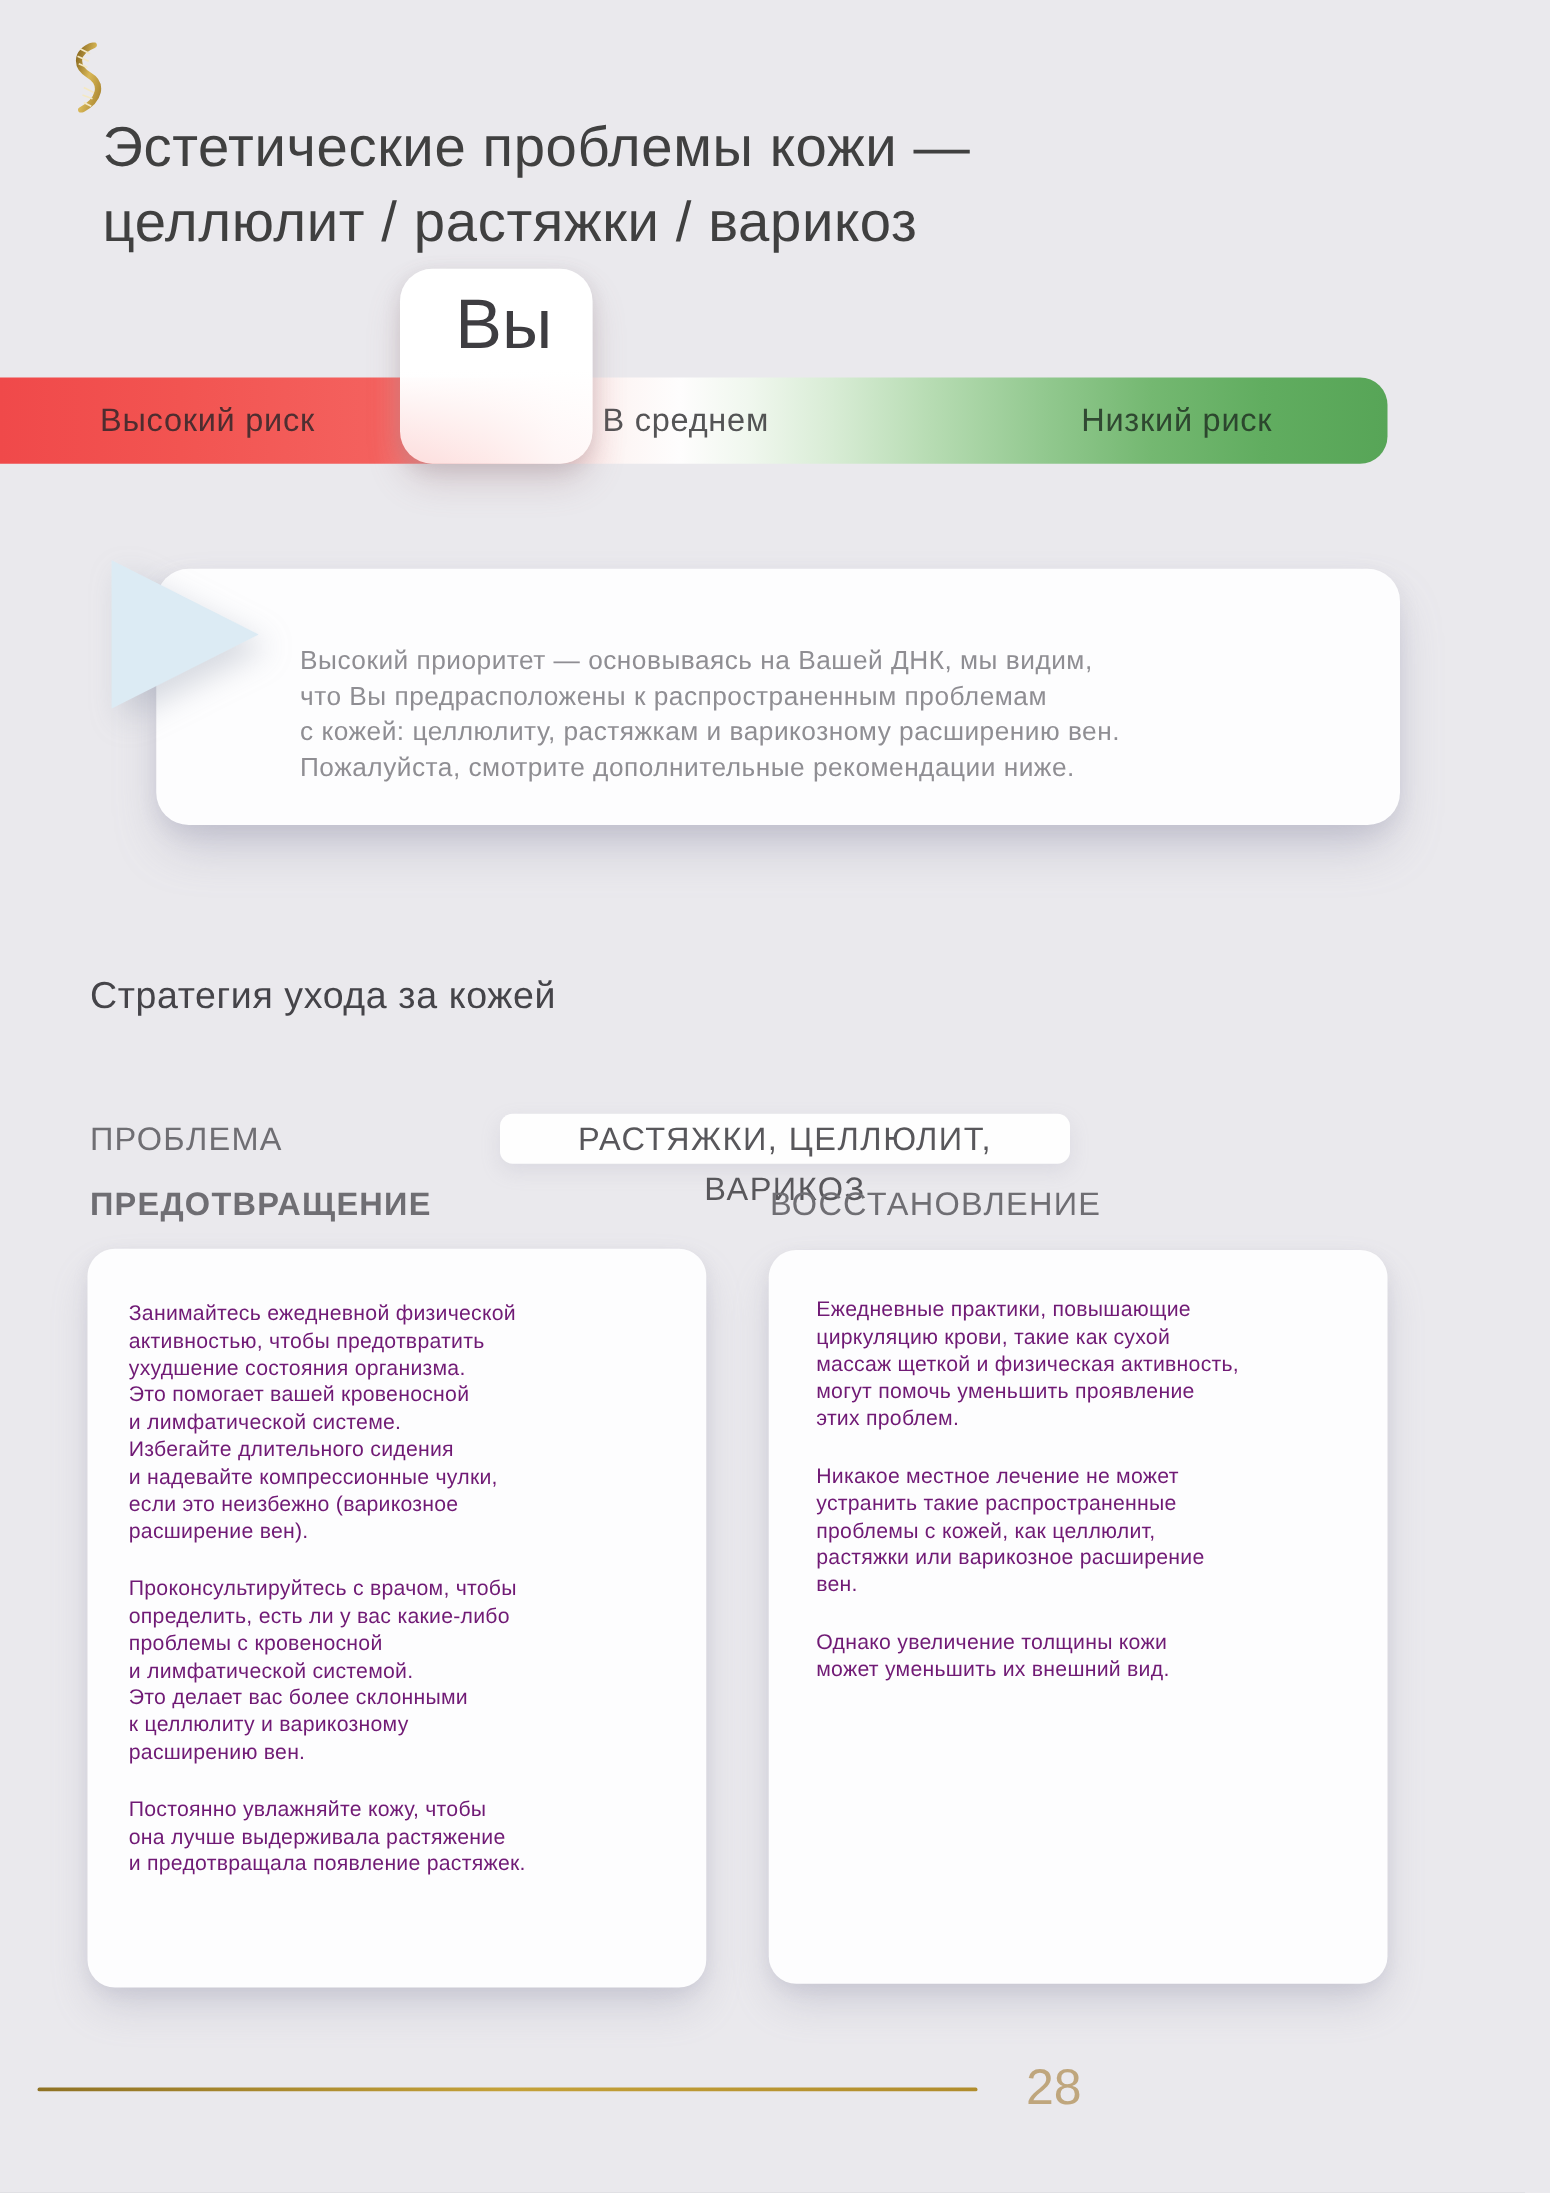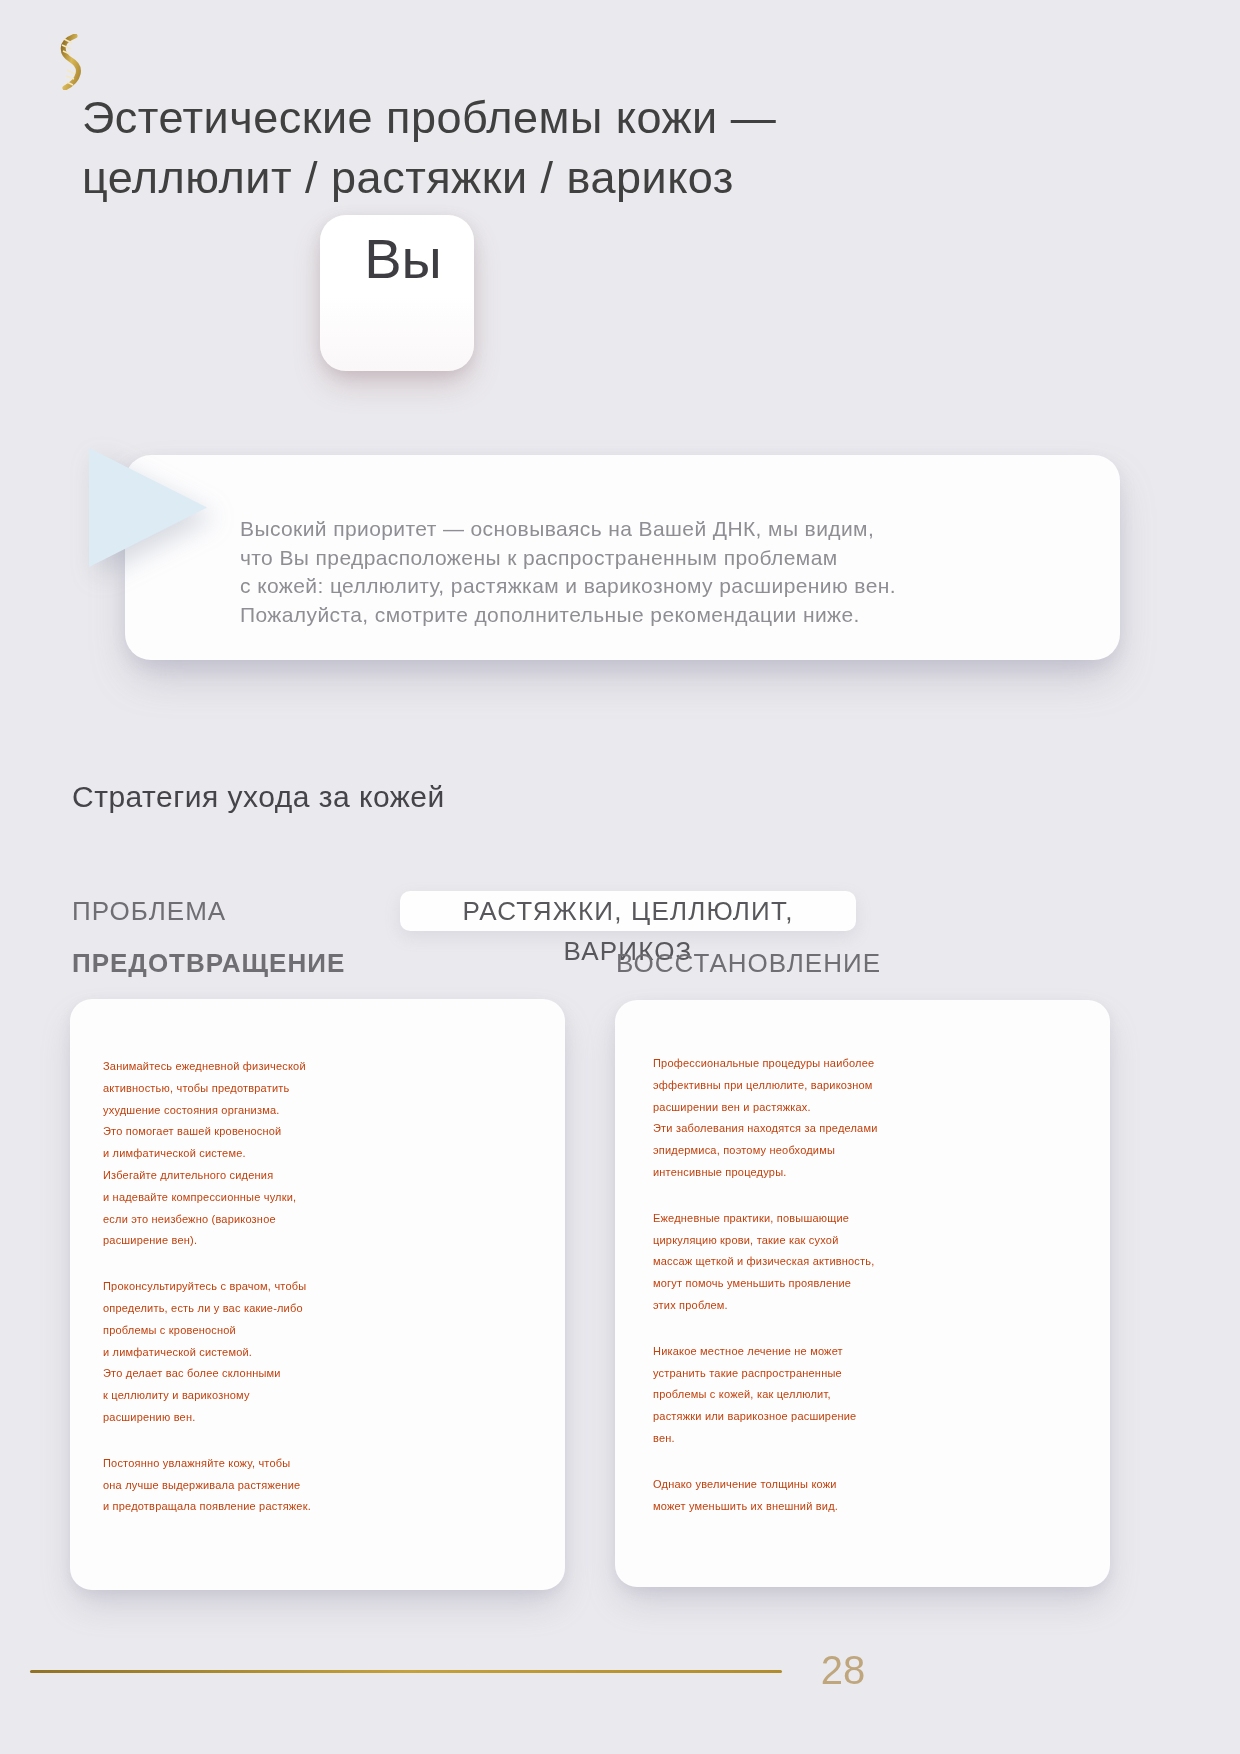--- a/index.html
+++ b/index.html
@@ -84,22 +84,22 @@
   .card{
     position:absolute;border-radius:22px;background:#fdfdfe;
     box-shadow:0 18px 34px -6px rgba(140,140,165,.32),0 4px 12px rgba(150,150,170,.14);
   }
   .cardL{left:70px;top:999px;width:495px;height:591px;}
   .cardR{left:615px;top:1000px;width:495px;height:587px;}
   .cardtext{position:absolute;top:0;left:0;right:24px;}
   .cardL .cardtext{padding:41px 0 0 33px;}
   .cardR .cardtext{padding:37px 0 0 38px;}
   .cardtext p{
-    margin:16px 0 24px;font-size:11px;line-height:21.8px;font-weight:300;
-    letter-spacing:.2px;color:#c2410c;white-space:pre-line;
+    margin:0 0 24px;font-size:17px;line-height:21.8px;font-weight:300;
+    letter-spacing:.2px;color:#701a75;white-space:pre-line;
   }
   
   .goldline{
     position:absolute;left:30px;top:1670px;width:752px;height:3px;border-radius:2px;
     background:linear-gradient(90deg,#8f7224,#c4a139,#b08c2c);
   }
   .pagenum{
     position:absolute;left:803px;top:1648px;width:80px;text-align:center;
     font-size:40px;font-weight:300;color:#bfa67d;
   }
@@ -117,20 +117,25 @@
         <stop offset="1" stop-color="#a98530"></stop>
       </linearGradient>
     </defs>
     <path d="M23,2 C7,8 9,20 19,26 C31,33 28,46 13,54" fill="none" stroke="url(#gold)" stroke-width="5" stroke-linecap="round"></path>
     <path d="M12,5 L20,9 M10,11 L19,15 M11,17 L18,20 M15,36 L23,40 M14,42 L22,45 M15,48 L21,51" stroke="#f4e8c2" stroke-width="1.4"></path>
   </svg>
 
   <h1 class="title">Эстетические проблемы кожи —
 целлюлит / растяжки / варикоз</h1>
 
+  <div class="riskbar">
+    <span class="rl high">Высокий риск</span>
+    <span class="rl mid">В среднем</span>
+    <span class="rl low">Низкий риск</span>
+  </div>
 
   <div class="marker">
     <span>Вы</span>
   </div>
 
   <div class="triwrap">
       <div class="tri"></div>
     </div>
 
   <div class="callout">
@@ -169,26 +174,20 @@
 к целлюлиту и варикозному
 расширению вен.</p>
         <p>Постоянно увлажняйте кожу, чтобы
 она лучше выдерживала растяжение
 и предотвращала появление растяжек.</p>
       </div>
   </div>
 
   <div class="card cardR">
     <div class="cardtext">
-        <p>Профессиональные процедуры наиболее
-эффективны при целлюлите, варикозном
-расширении вен и растяжках.
-Эти заболевания находятся за пределами
-эпидермиса, поэтому необходимы
-интенсивные процедуры.</p>
         <p>Ежедневные практики, повышающие
 циркуляцию крови, такие как сухой
 массаж щеткой и физическая активность,
 могут помочь уменьшить проявление
 этих проблем.</p>
         <p>Никакое местное лечение не может
 устранить такие распространенные
 проблемы с кожей, как целлюлит,
 растяжки или варикозное расширение
 вен.</p>

